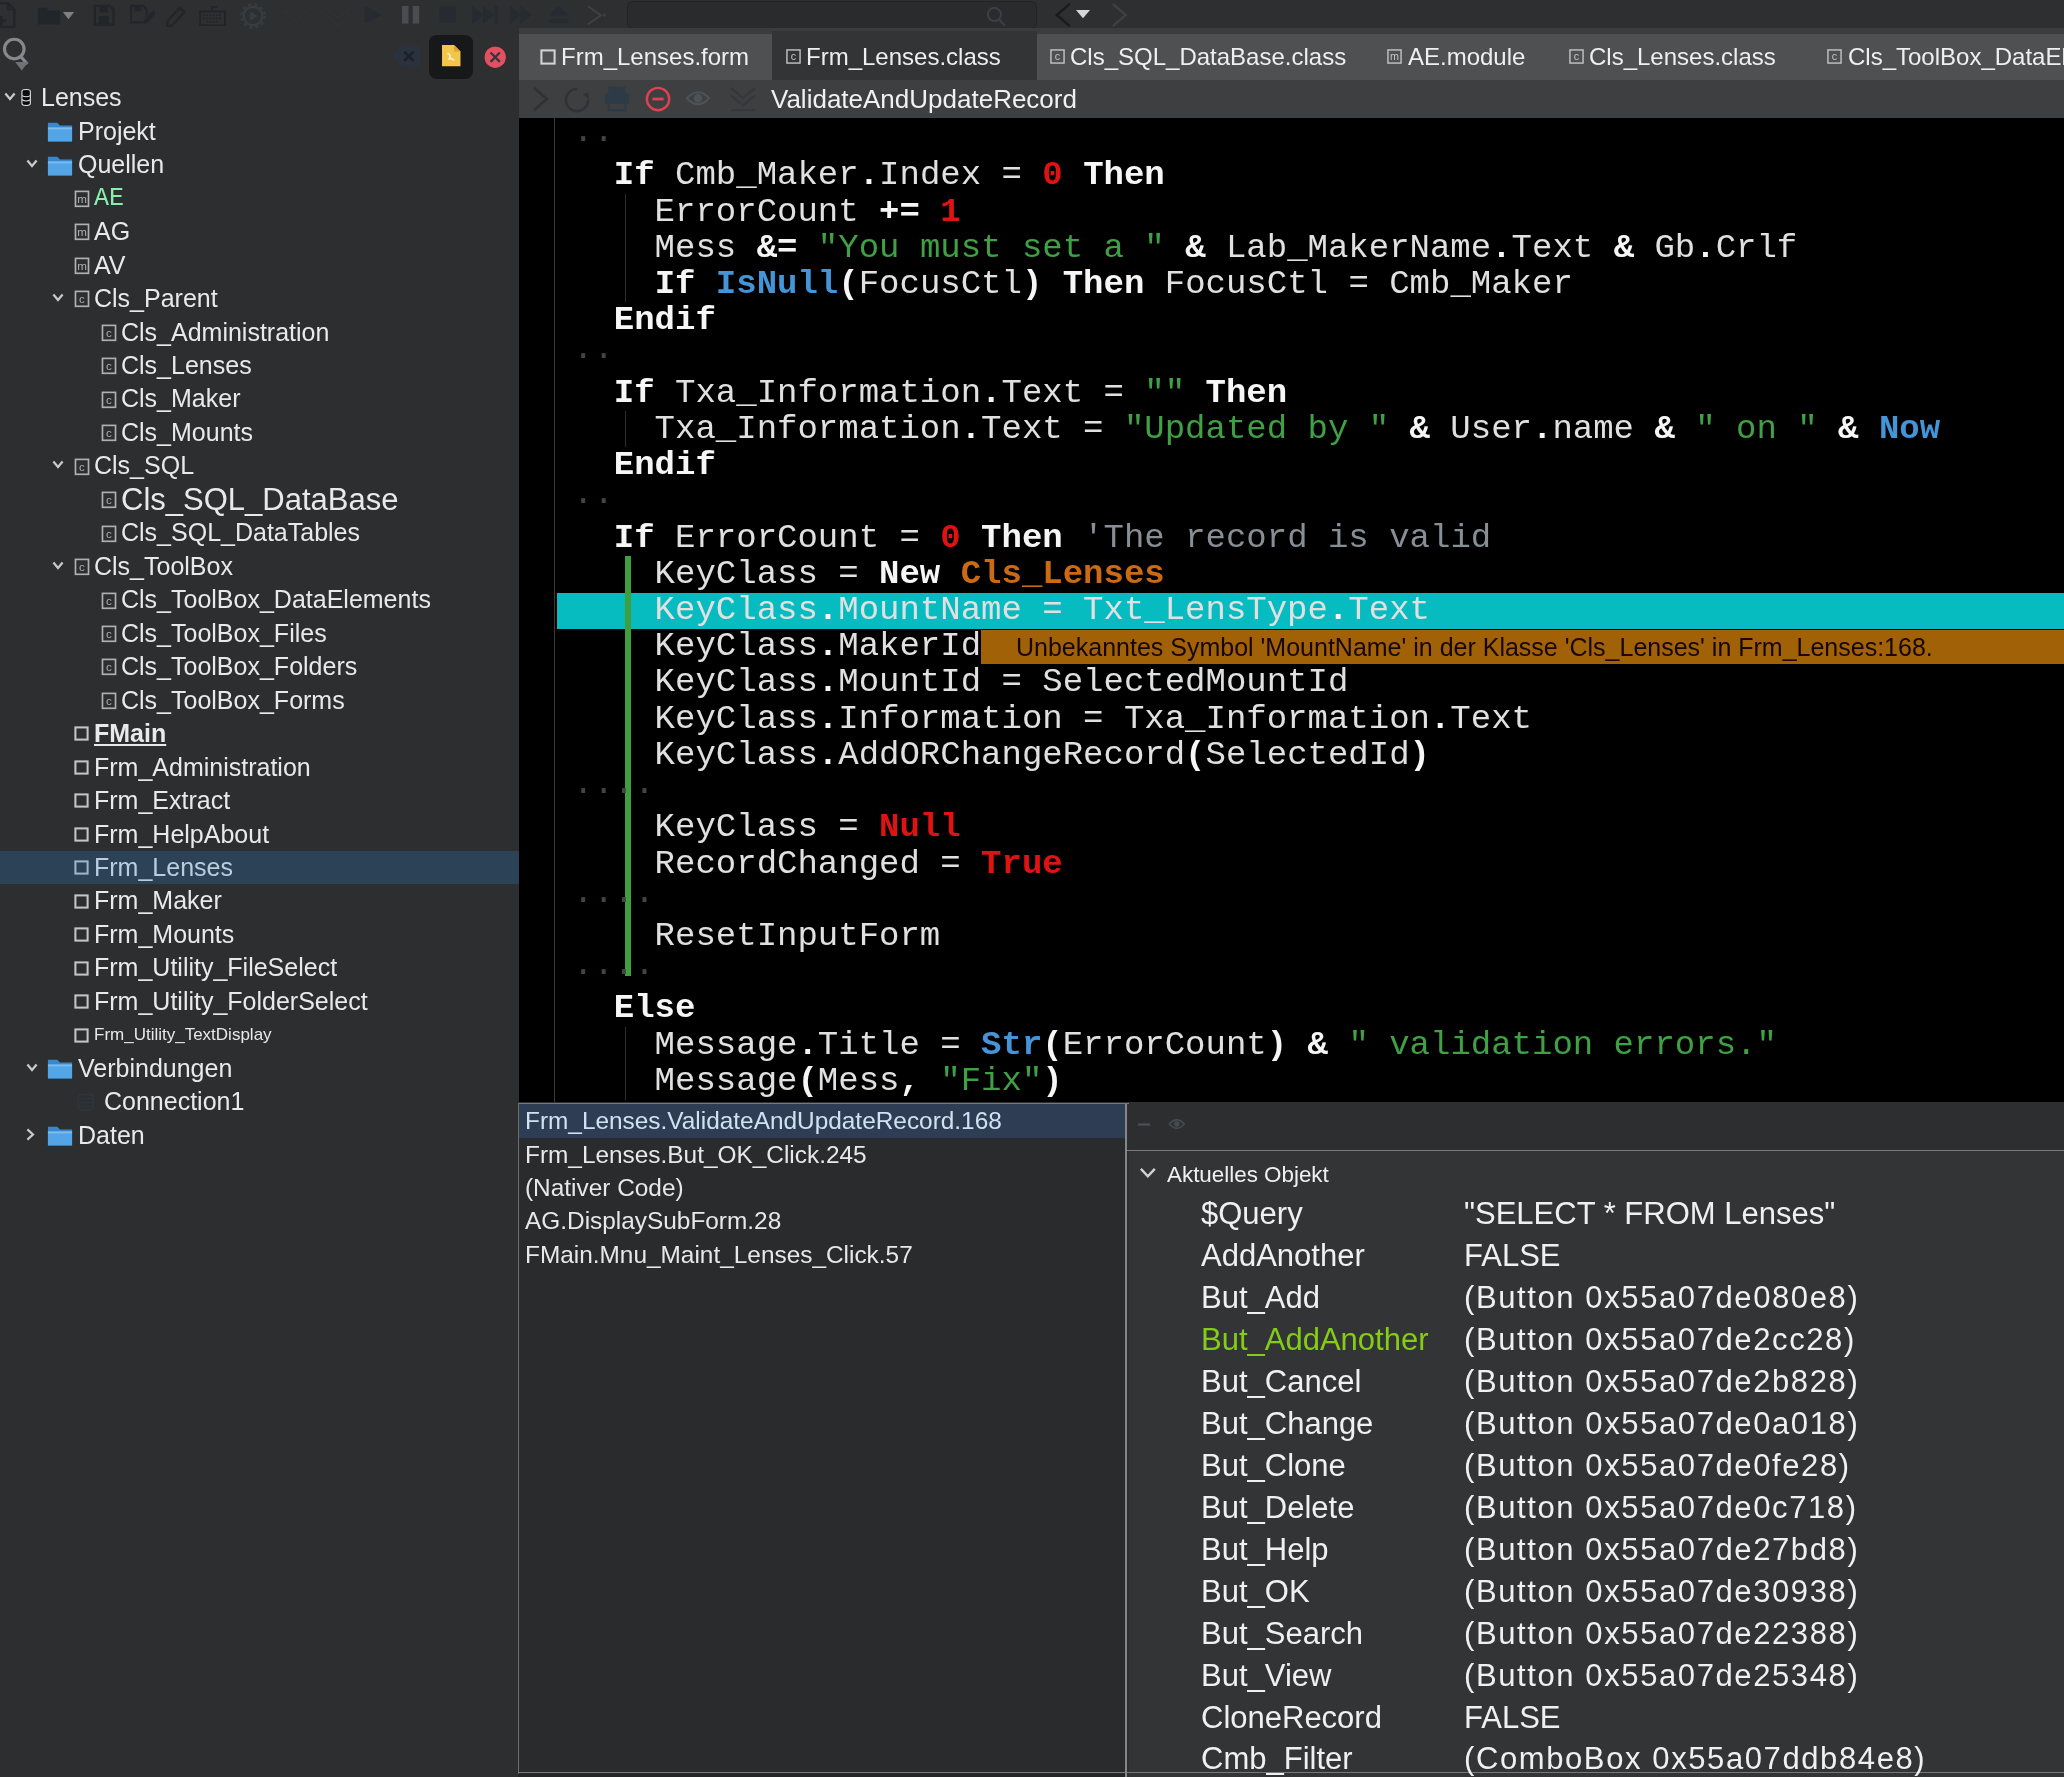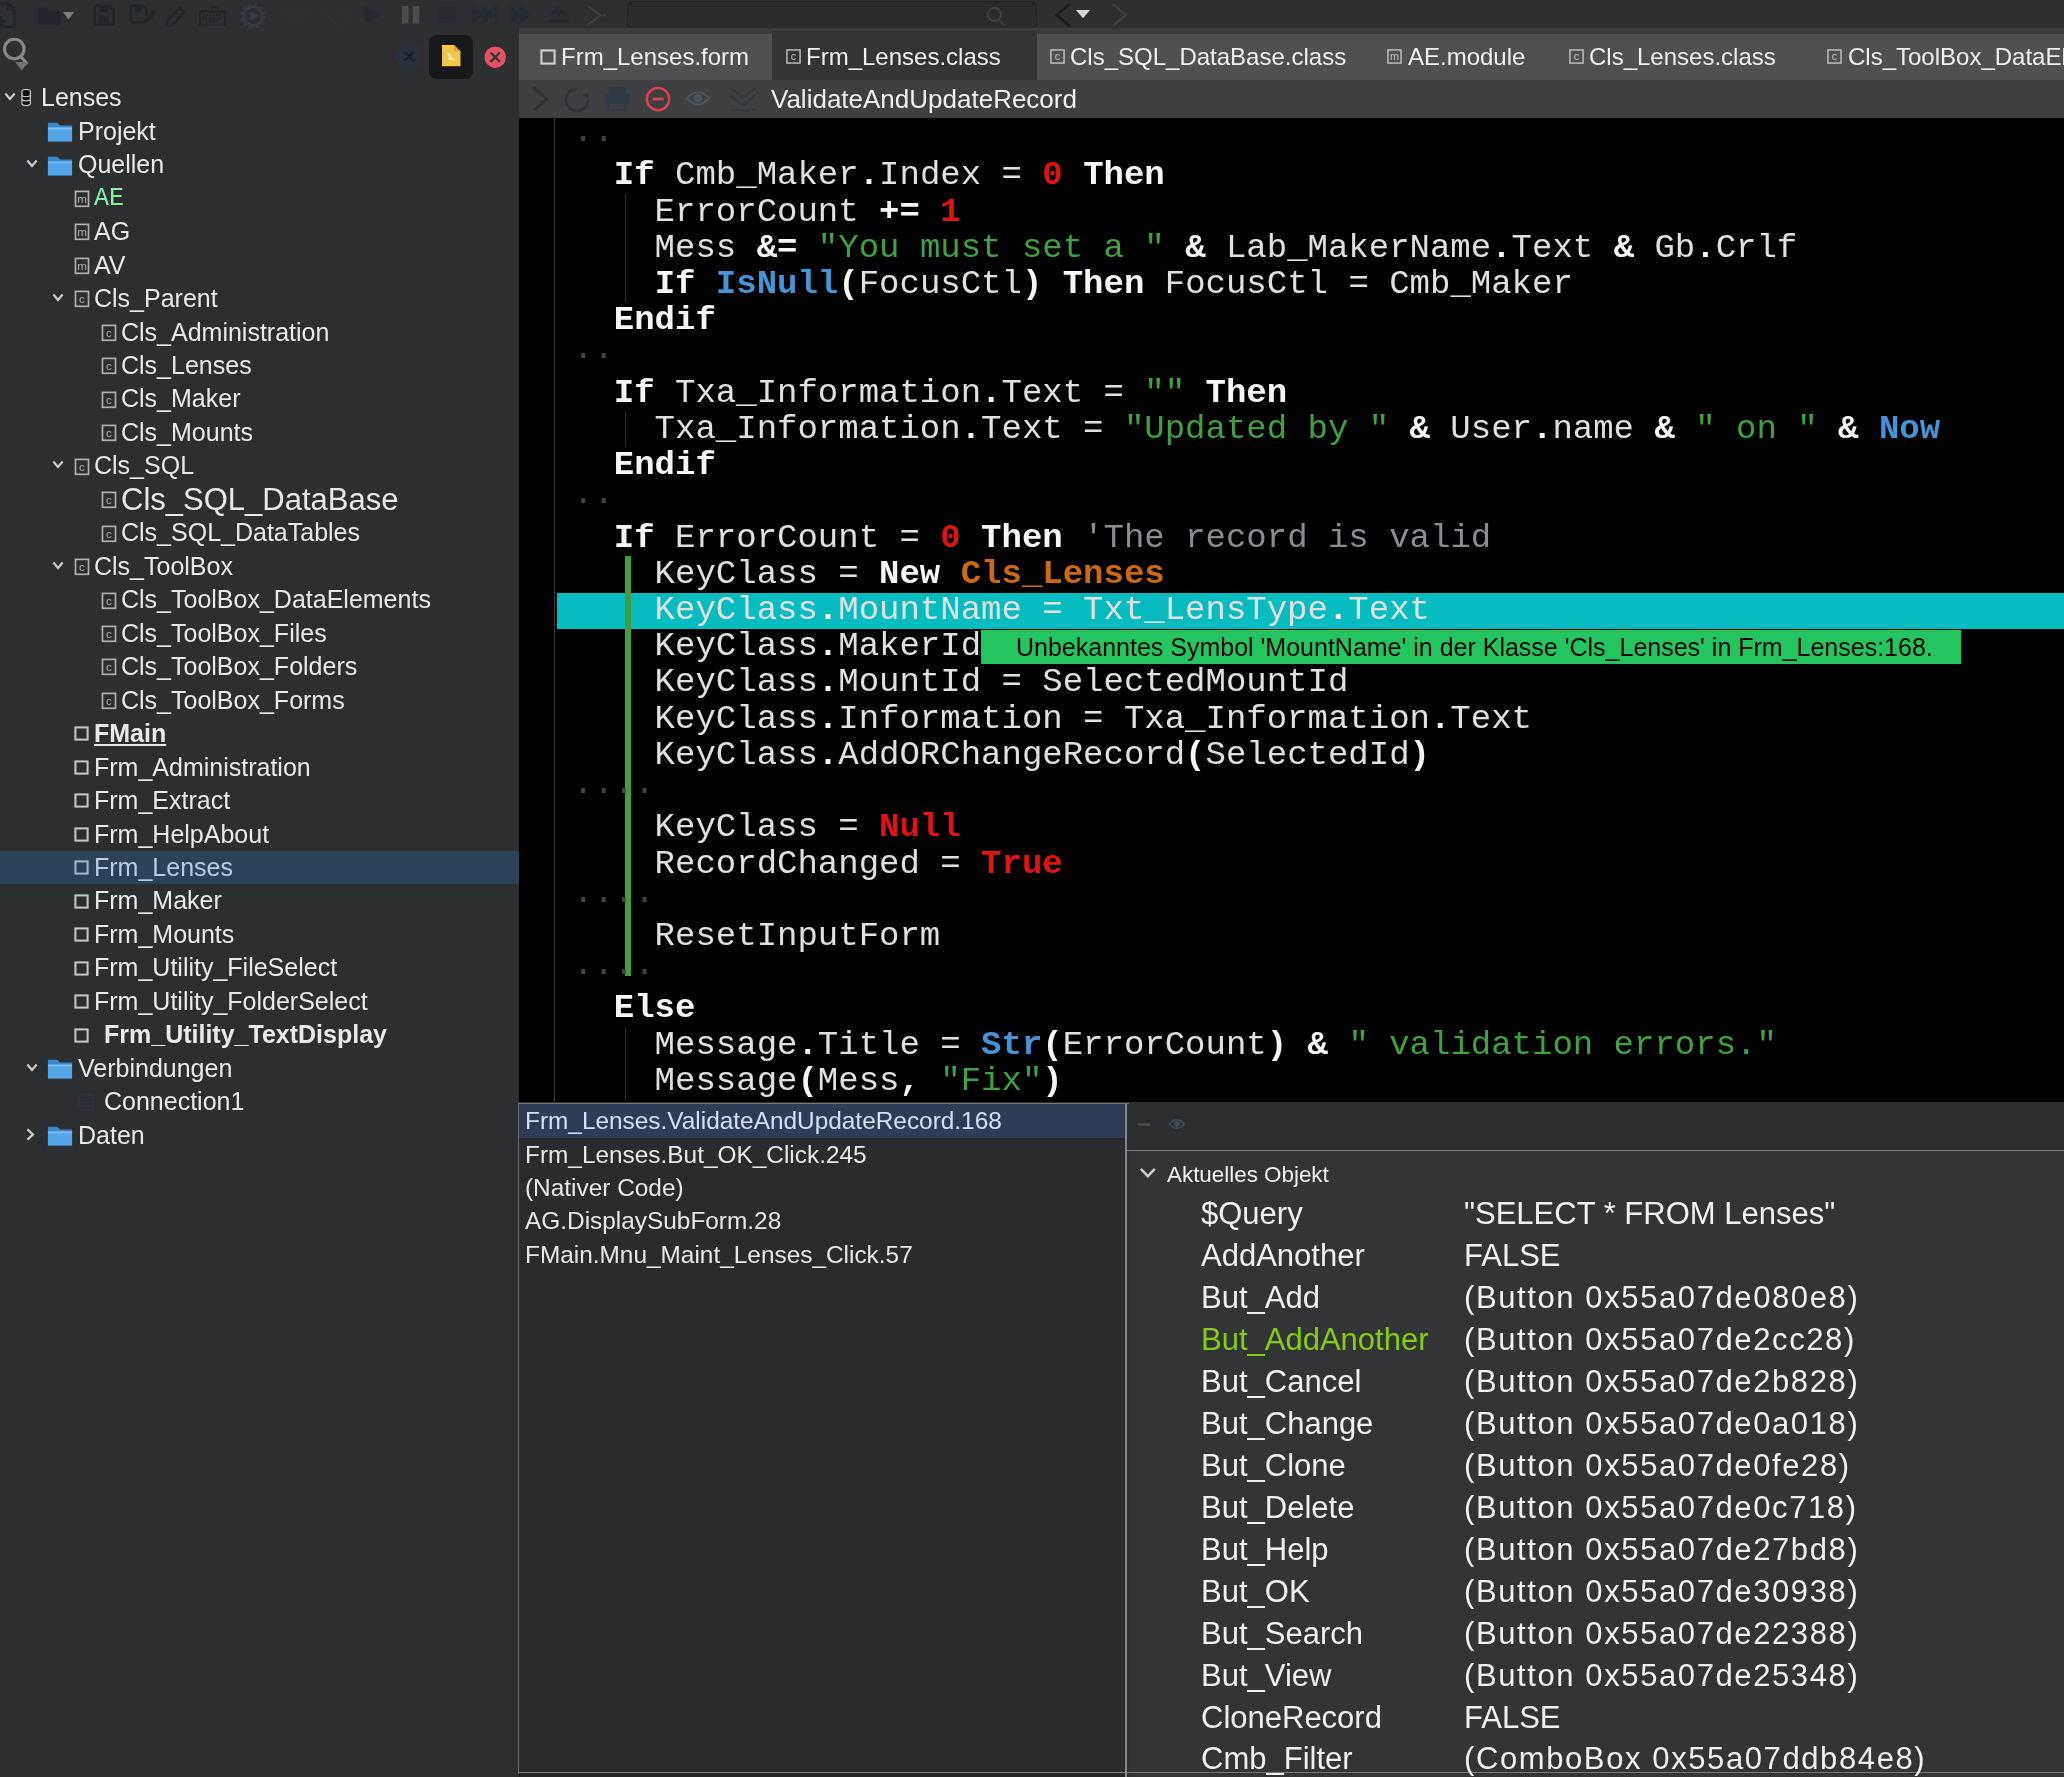--- a/index.html
+++ b/index.html
@@ -338,21 +338,21 @@
     <rect x="1.5" y="1.5" width="13" height="13" fill="none" stroke="#c4c5c6" stroke-width="2.2"></rect>
   </svg>
 <div class="abs" style="left:94px;top:949px;height:37px;line-height:37px;font-size:25px;color:#e9e9e9;font-weight:normal;font-family:'Liberation Sans',sans-serif;white-space:pre;">Frm_Utility_FileSelect</div>
 <svg class="abs" style="left:74px;top:994px" width="15" height="15" viewBox="0 0 16 16">
     <rect x="1.5" y="1.5" width="13" height="13" fill="none" stroke="#c4c5c6" stroke-width="2.2"></rect>
   </svg>
 <div class="abs" style="left:94px;top:983px;height:37px;line-height:37px;font-size:25px;color:#e9e9e9;font-weight:normal;font-family:'Liberation Sans',sans-serif;white-space:pre;">Frm_Utility_FolderSelect</div>
 <svg class="abs" style="left:74px;top:1028px" width="15" height="15" viewBox="0 0 16 16">
     <rect x="1.5" y="1.5" width="13" height="13" fill="none" stroke="#c4c5c6" stroke-width="2.2"></rect>
   </svg>
-<div class="abs" style="left:104px;top:1016px;height:37px;line-height:37px;font-size:25px;color:#e9e9e9;font-weight:bold;font-family:'Liberation Sans',sans-serif;white-space:pre;">Frm_Utility_TextDisplay</div>
+<div class="abs" style="left:94px;top:1016px;height:37px;line-height:37px;font-size:17px;color:#e9e9e9;font-weight:normal;font-family:'Liberation Sans',sans-serif;white-space:pre;">Frm_Utility_TextDisplay</div>
 <svg class="abs" style="left:26px;top:1063px" width="12" height="9.3" viewBox="0 0 13 10">
     <path d="M1.5 1.5 L6.5 7.5 L11.5 1.5" fill="none" stroke="#c9cbcb" stroke-width="2.4"></path>
   </svg>
 <svg class="abs" style="left:47px;top:1057px" width="26" height="22.4" viewBox="0 0 28 24">
     <path d="M1 3 h10 l3 3 h13 v17 h-26 z" fill="#3988cd"></path>
     <path d="M1 8 h26 v15 h-26 z" fill="#54a5e5"></path>
     <path d="M1 8 h26 v2 h-26 z" fill="#7dbdef"></path>
   </svg>
 <div class="abs" style="left:78px;top:1050px;height:37px;line-height:37px;font-size:25px;color:#e9e9e9;font-weight:normal;font-family:'Liberation Sans',sans-serif;white-space:pre;">Verbindungen</div>
 <svg class="abs" style="left:77px;top:1093px" width="17.7" height="18.6" viewBox="0 0 19 20">
@@ -395,21 +395,21 @@
 <div class="codeline" style="top:737px">    KeyClass<span class="k">.</span>AddORChangeRecord<span class="k">(</span>SelectedId<span class="k">)</span></div>
 <div class="codeline" style="top:773px"><span class="dt">····</span></div>
 <div class="codeline" style="top:809px">    KeyClass = <span class="n">Null</span></div>
 <div class="codeline" style="top:846px">    RecordChanged = <span class="n">True</span></div>
 <div class="codeline" style="top:882px"><span class="dt">····</span></div>
 <div class="codeline" style="top:918px">    ResetInputForm</div>
 <div class="codeline" style="top:954px"><span class="dt">····</span></div>
 <div class="codeline" style="top:990px">  <span class="k">Else</span></div>
 <div class="codeline" style="top:1027px">    Message<span class="k">.</span>Title = <span class="bl">Str</span><span class="k">(</span>ErrorCount<span class="k">)</span> <span class="k">&amp;</span> <span class="s">" validation errors."</span></div>
 <div class="codeline" style="top:1063px">    Message<span class="k">(</span>Mess<span class="k">,</span> <span class="s">"Fix"</span><span class="k">)</span></div>
-<div class="abs" style="left:981px;top:630px;width:980px;height:34px;background:#22c55e;color:#180606;font-size:25px;line-height:34px;padding-left:35px;white-space:pre">Unbekanntes Symbol 'MountName' in der Klasse 'Cls_Lenses' in Frm_Lenses:168.</div>
+<div class="abs" style="left:981px;top:630px;width:1084px;height:34px;background:#a16207;color:#180606;font-size:25px;line-height:34px;padding-left:35px;white-space:pre">Unbekanntes Symbol 'MountName' in der Klasse 'Cls_Lenses' in Frm_Lenses:168.</div>
 <div class="abs" style="left:519px;top:1104px;width:606px;height:34px;background:#2e3d53;"></div>
 <div class="abs" style="left:525px;top:1102px;height:37px;line-height:37px;font-size:24.4px;color:#cfe2f2;font-weight:normal;font-family:'Liberation Sans',sans-serif;white-space:pre;text-align:right;">Frm_Lenses.ValidateAndUpdateRecord.168</div>
 <div class="abs" style="left:525px;top:1136px;height:37px;line-height:37px;font-size:24.4px;color:#e8e8e8;font-weight:normal;font-family:'Liberation Sans',sans-serif;white-space:pre;">Frm_Lenses.But_OK_Click.245</div>
 <div class="abs" style="left:525px;top:1169px;height:37px;line-height:37px;font-size:24.4px;color:#e8e8e8;font-weight:normal;font-family:'Liberation Sans',sans-serif;white-space:pre;">(Nativer Code)</div>
 <div class="abs" style="left:525px;top:1202px;height:37px;line-height:37px;font-size:24.4px;color:#e8e8e8;font-weight:normal;font-family:'Liberation Sans',sans-serif;white-space:pre;">AG.DisplaySubForm.28</div>
 <div class="abs" style="left:525px;top:1236px;height:37px;line-height:37px;font-size:24.4px;color:#e8e8e8;font-weight:normal;font-family:'Liberation Sans',sans-serif;white-space:pre;">FMain.Mnu_Maint_Lenses_Click.57</div>
 <svg class="abs" style="left:1137px;top:1118px" width="15" height="13" viewBox="0 0 16 14">
     <path d="M1 7 h13" stroke="#4a5056" stroke-width="2.4"></path>
   </svg>
 <svg class="abs" style="left:1168px;top:1117px" width="17.7" height="14" viewBox="0 0 19 15">

